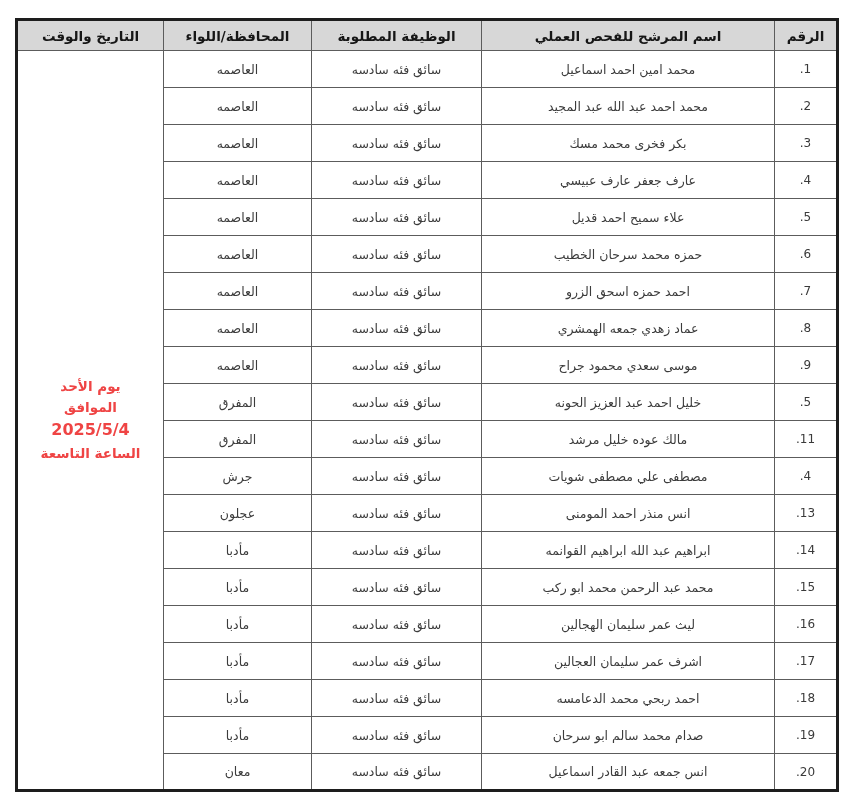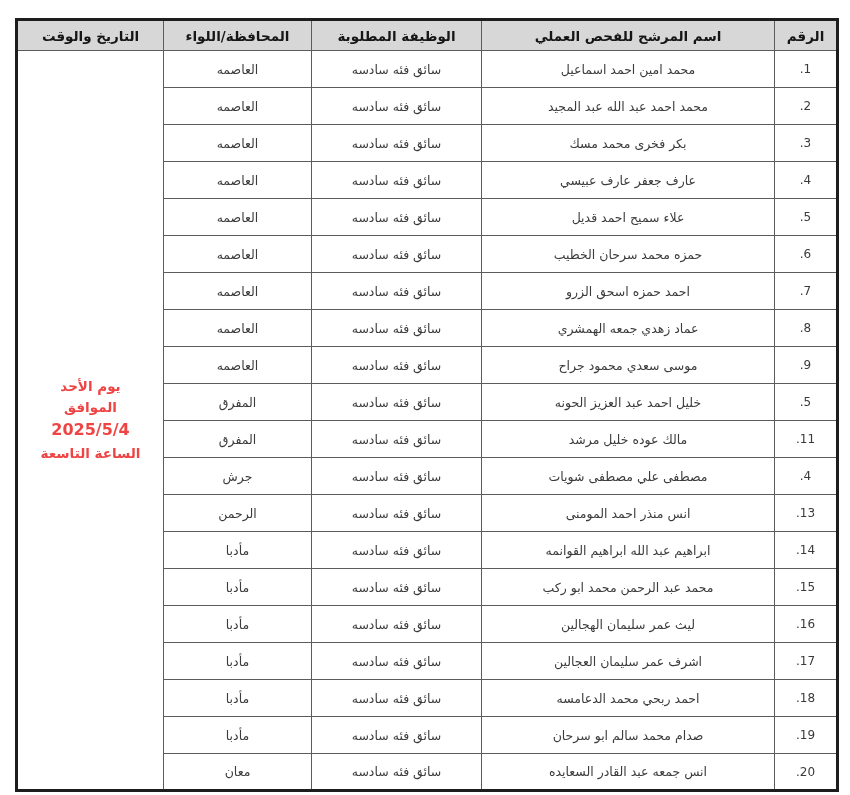--- a/index.html
+++ b/index.html
@@ -160,21 +160,21 @@
         <tr>
     <td class="num-cell">4.</td>
     <td class="name-cell">مصطفى علي مصطفى شويات</td>
     <td class="job-cell">سائق فئه سادسه</td>
     <td class="gov-cell">جرش</td>
   </tr>
         <tr>
     <td class="num-cell">13.</td>
     <td class="name-cell">انس منذر احمد المومنى</td>
     <td class="job-cell">سائق فئه سادسه</td>
-    <td class="gov-cell">الرحمن</td>
+    <td class="gov-cell">عجلون</td>
   </tr>
         <tr>
     <td class="num-cell">14.</td>
     <td class="name-cell">ابراهيم عبد الله ابراهيم القوانمه</td>
     <td class="job-cell">سائق فئه سادسه</td>
     <td class="gov-cell">مأدبا</td>
   </tr>
         <tr>
     <td class="num-cell">15.</td>
     <td class="name-cell">محمد عبد الرحمن محمد ابو ركب</td>
@@ -200,19 +200,19 @@
     <td class="gov-cell">مأدبا</td>
   </tr>
         <tr>
     <td class="num-cell">19.</td>
     <td class="name-cell">صدام محمد سالم ابو سرحان</td>
     <td class="job-cell">سائق فئه سادسه</td>
     <td class="gov-cell">مأدبا</td>
   </tr>
         <tr>
     <td class="num-cell">20.</td>
-    <td class="name-cell">انس جمعه عبد القادر السعايده</td>
+    <td class="name-cell">انس جمعه عبد القادر اسماعيل</td>
     <td class="job-cell">سائق فئه سادسه</td>
     <td class="gov-cell">معان</td>
   </tr>
       </tbody>
   </table>
 </div>
 
 </body></html>

